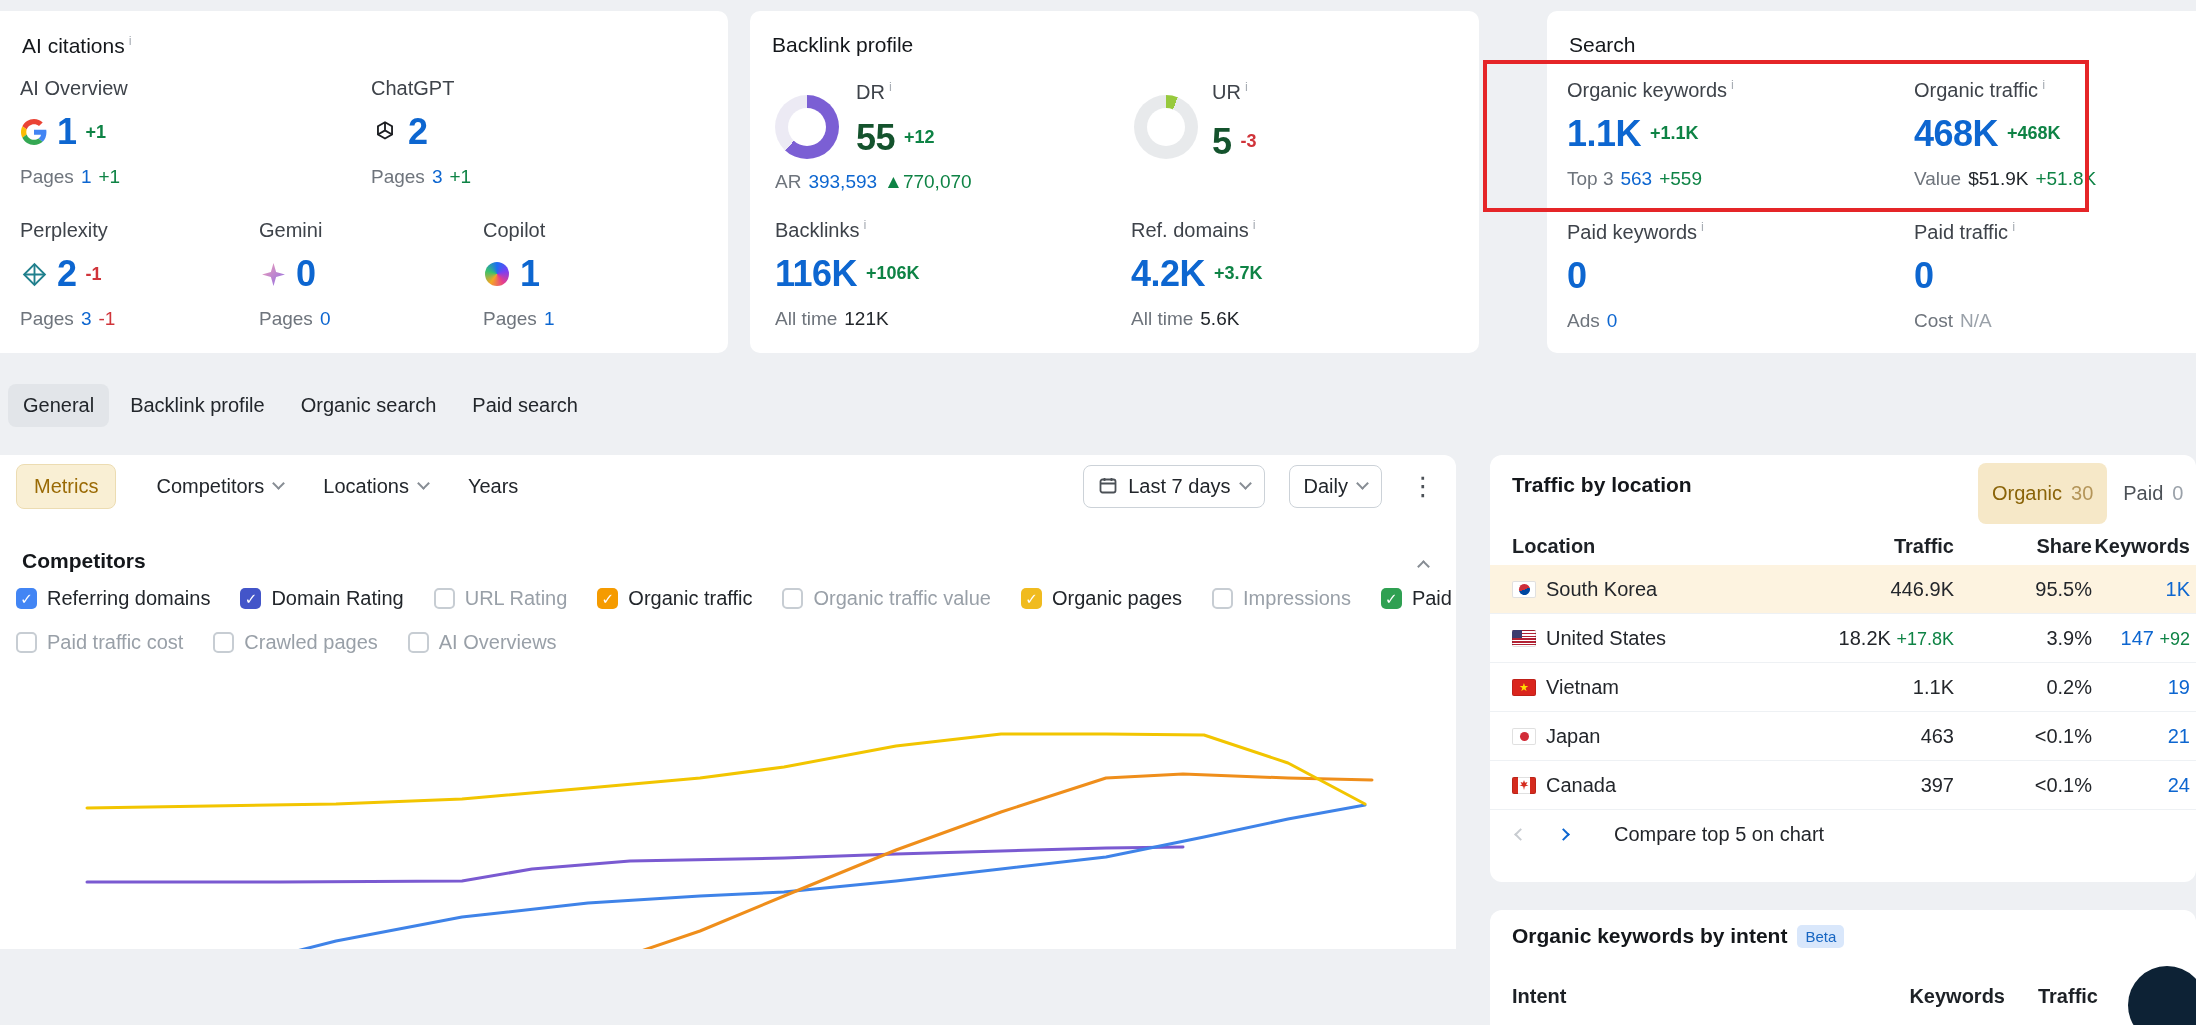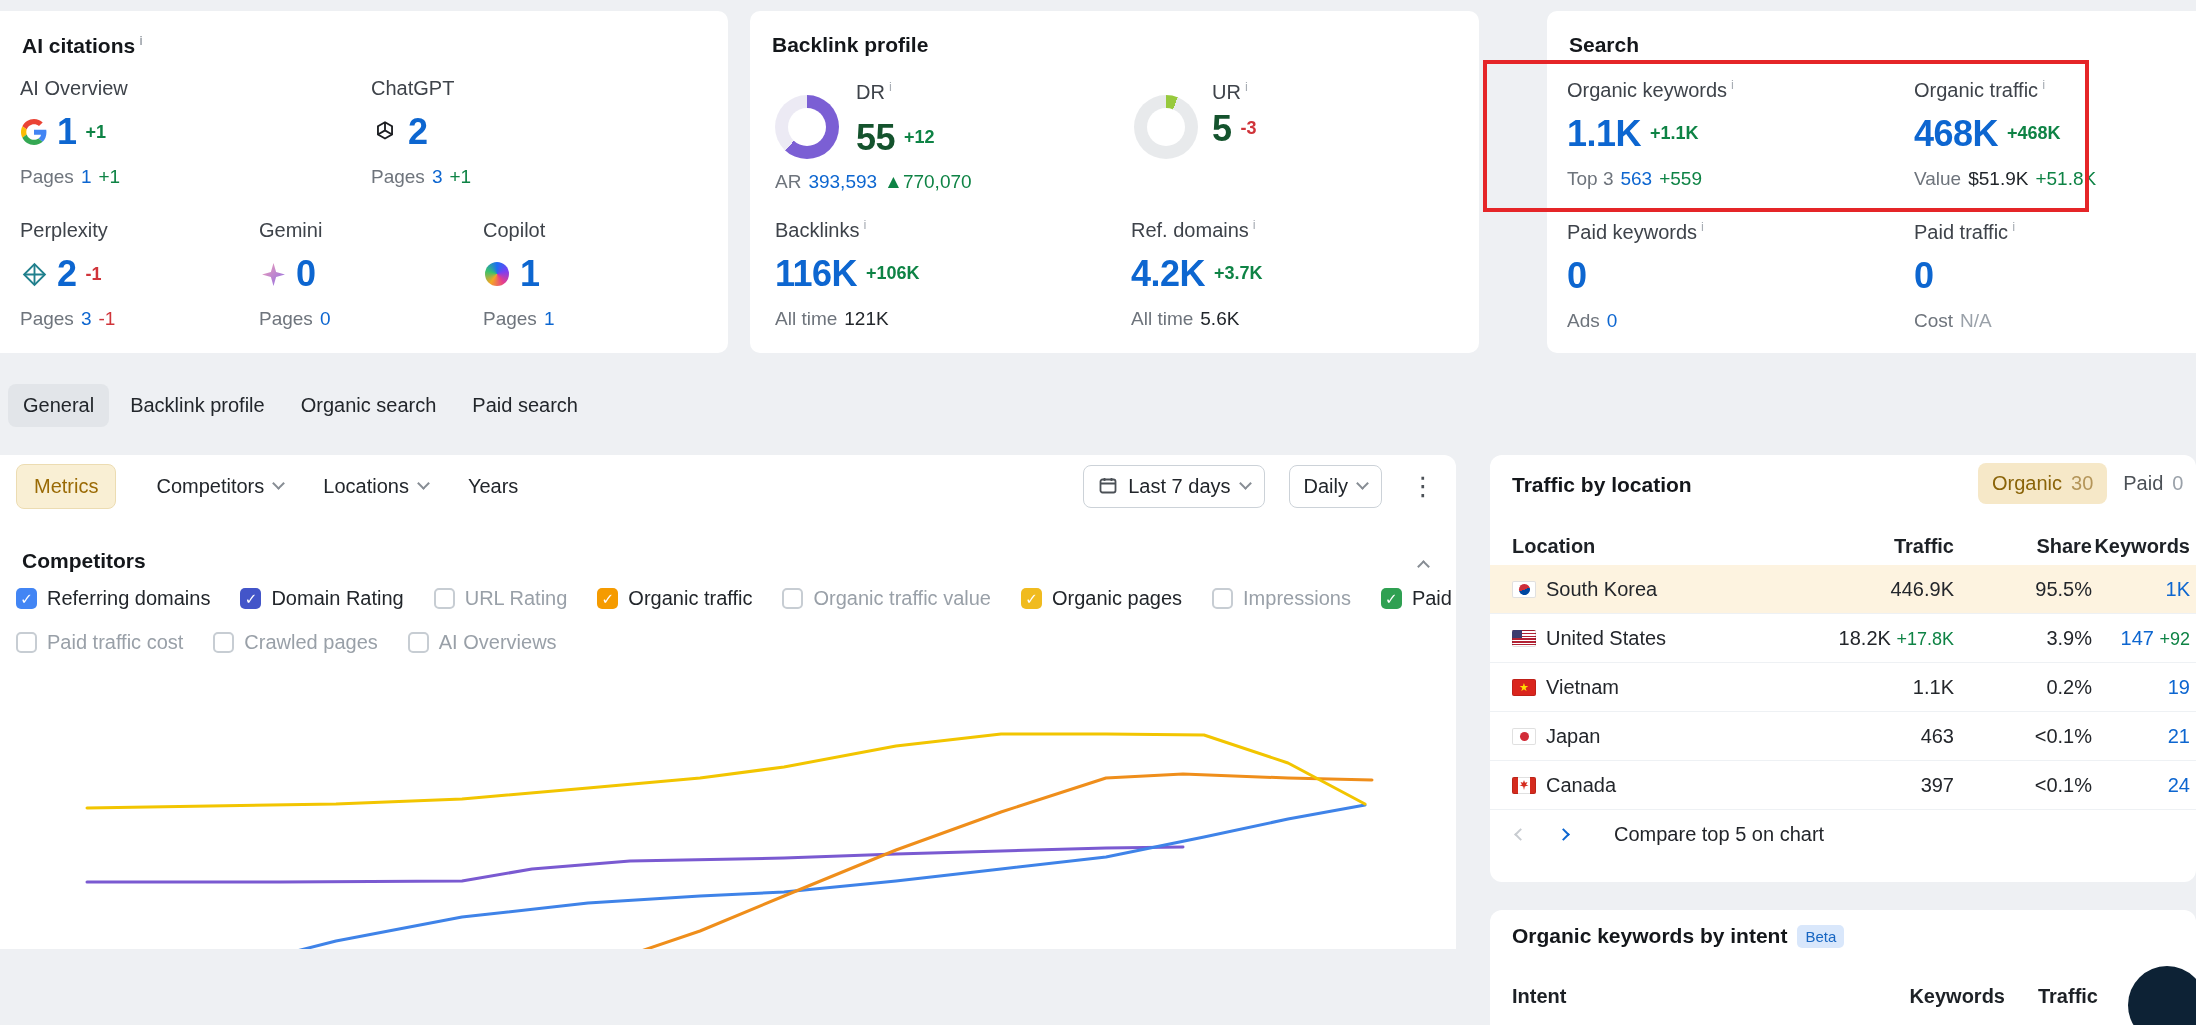--- a/index.html
+++ b/index.html
@@ -5,21 +5,21 @@
   *{margin:0;padding:0;box-sizing:border-box}
   html,body{width:2196px;height:1025px;overflow:hidden}
   body{position:relative;background:#eef0f3;font-family:"Liberation Sans","DejaVu Sans",sans-serif;color:#1e2126}
   i{font-style:normal}
 
   
   .card{position:absolute;background:#fff;border-radius:10px}
   #card-ai{left:0;top:11px;width:728px;height:342px;border-radius:0 10px 10px 0}
   #card-backlink{left:750px;top:11px;width:729px;height:342px}
   #card-search{left:1547px;top:11px;width:695px;height:342px;border-radius:10px 0 0 10px}
-  .card h3{position:absolute;left:22px;top:22px;font-size:21px;font-weight:700;color:#14171b}
+  .card h3{position:absolute;left:22px;top:22px;font-size:21px;font-weight:400;color:#14171b}
   .info{display:inline-block;margin-left:4px;color:#a8adb4;font-size:13px;vertical-align:super}
   .info::after{content:"i"}
 
   .stat{position:absolute}
   .s-label{font-size:20px;color:#3e434a;margin-bottom:10px;white-space:nowrap}
   .value-row{display:flex;align-items:center;gap:9px;height:44px;margin-bottom:12px}
   .num{font-size:36px;font-weight:600;letter-spacing:-.5px}
   .num.link{color:#0d66d0}
   .num.dark{color:#14532d}
   .delta{font-size:18px;font-weight:600}
@@ -72,21 +72,21 @@
   .cb.un{color:#99a0a8}
   .box{width:21px;height:21px;border-radius:5px;display:flex;align-items:center;justify-content:center;flex:0 0 auto}
   .box.un{border:2px solid #c7cdd3;background:#fff}
   .box.ck::after{content:"✓";color:#fff;font-size:15px;font-weight:bold}
   .c-blue{background:#4285f4}.c-indigo{background:#4355c9}.c-orange{background:#f59b00}.c-yellow{background:#f0bb1f}.c-green{background:#2fa052}
 
   
   #panel-loc{position:absolute;left:1490px;top:455px;width:706px;height:427px;background:#fff;border-radius:12px;overflow:hidden}
   #loc-title{position:absolute;left:22px;top:18px;font-size:21px;font-weight:700;color:#14171b}
   #loc-toggle{position:absolute;left:488px;top:8px;display:flex;align-items:center;gap:8px;font-size:20px}
-  .pill-organic{display:flex;gap:9px;align-items:flex-start;padding:9px 14px;background:#f6e8c8;border-radius:8px;color:#8a6409;cursor:pointer}
+  .pill-organic{display:flex;gap:9px;align-items:flex-start;padding:19px 14px;background:#f6e8c8;border-radius:8px;color:#8a6409;cursor:pointer}
   .pill-organic .cnt{color:#b49559}
   .pill-paid{display:flex;gap:9px;align-items:center;padding:9px 8px;color:#4c5157;cursor:pointer}
   .pill-paid .cnt{color:#9aa1a9}
   .loc-grid{display:grid;grid-template-columns:252px 190px 138px 104px;align-items:center;padding-left:22px;font-size:20px}
   #loc-head{position:absolute;left:0;right:0;top:72px;height:38px;font-weight:700;color:#1d2126}
   #loc-rows{position:absolute;left:0;right:0;top:110px}
   .loc-row{height:49px;border-bottom:1px solid #eef1f4;color:#23262b}
   .loc-row.hl{background:#fdf3e0}
   .cell-loc{display:flex;align-items:center;gap:10px;white-space:nowrap}
   .cell-num{text-align:right;white-space:nowrap}
@@ -228,21 +228,21 @@
     </div>
   </div>
   <div class="sub" style="position:absolute;left:25px;top:160px">
     <span>AR</span>
     <span class="link">393,593</span>
     <span class="pos">▲770,070</span>
   </div>
 
   <span class="donut" id="donut-ur" style="left:384px;top:84px"></span>
   <div class="stat" style="left:462px;top:68px">
-    <div class="s-label" style="margin-bottom:3px"><span>UR</span><i class="info"></i></div>
+    <div class="s-label" style="margin-bottom:16px"><span>UR</span><i class="info"></i></div>
     <div class="value-row">
       <span class="num dark">5</span>
       <span class="delta neg">-3</span>
     </div>
   </div>
 
   <div class="stat" style="left:25px;top:206px">
     <div class="s-label"><span>Backlinks</span><i class="info"></i></div>
     <div class="value-row">
       <span class="num link">116K</span>

